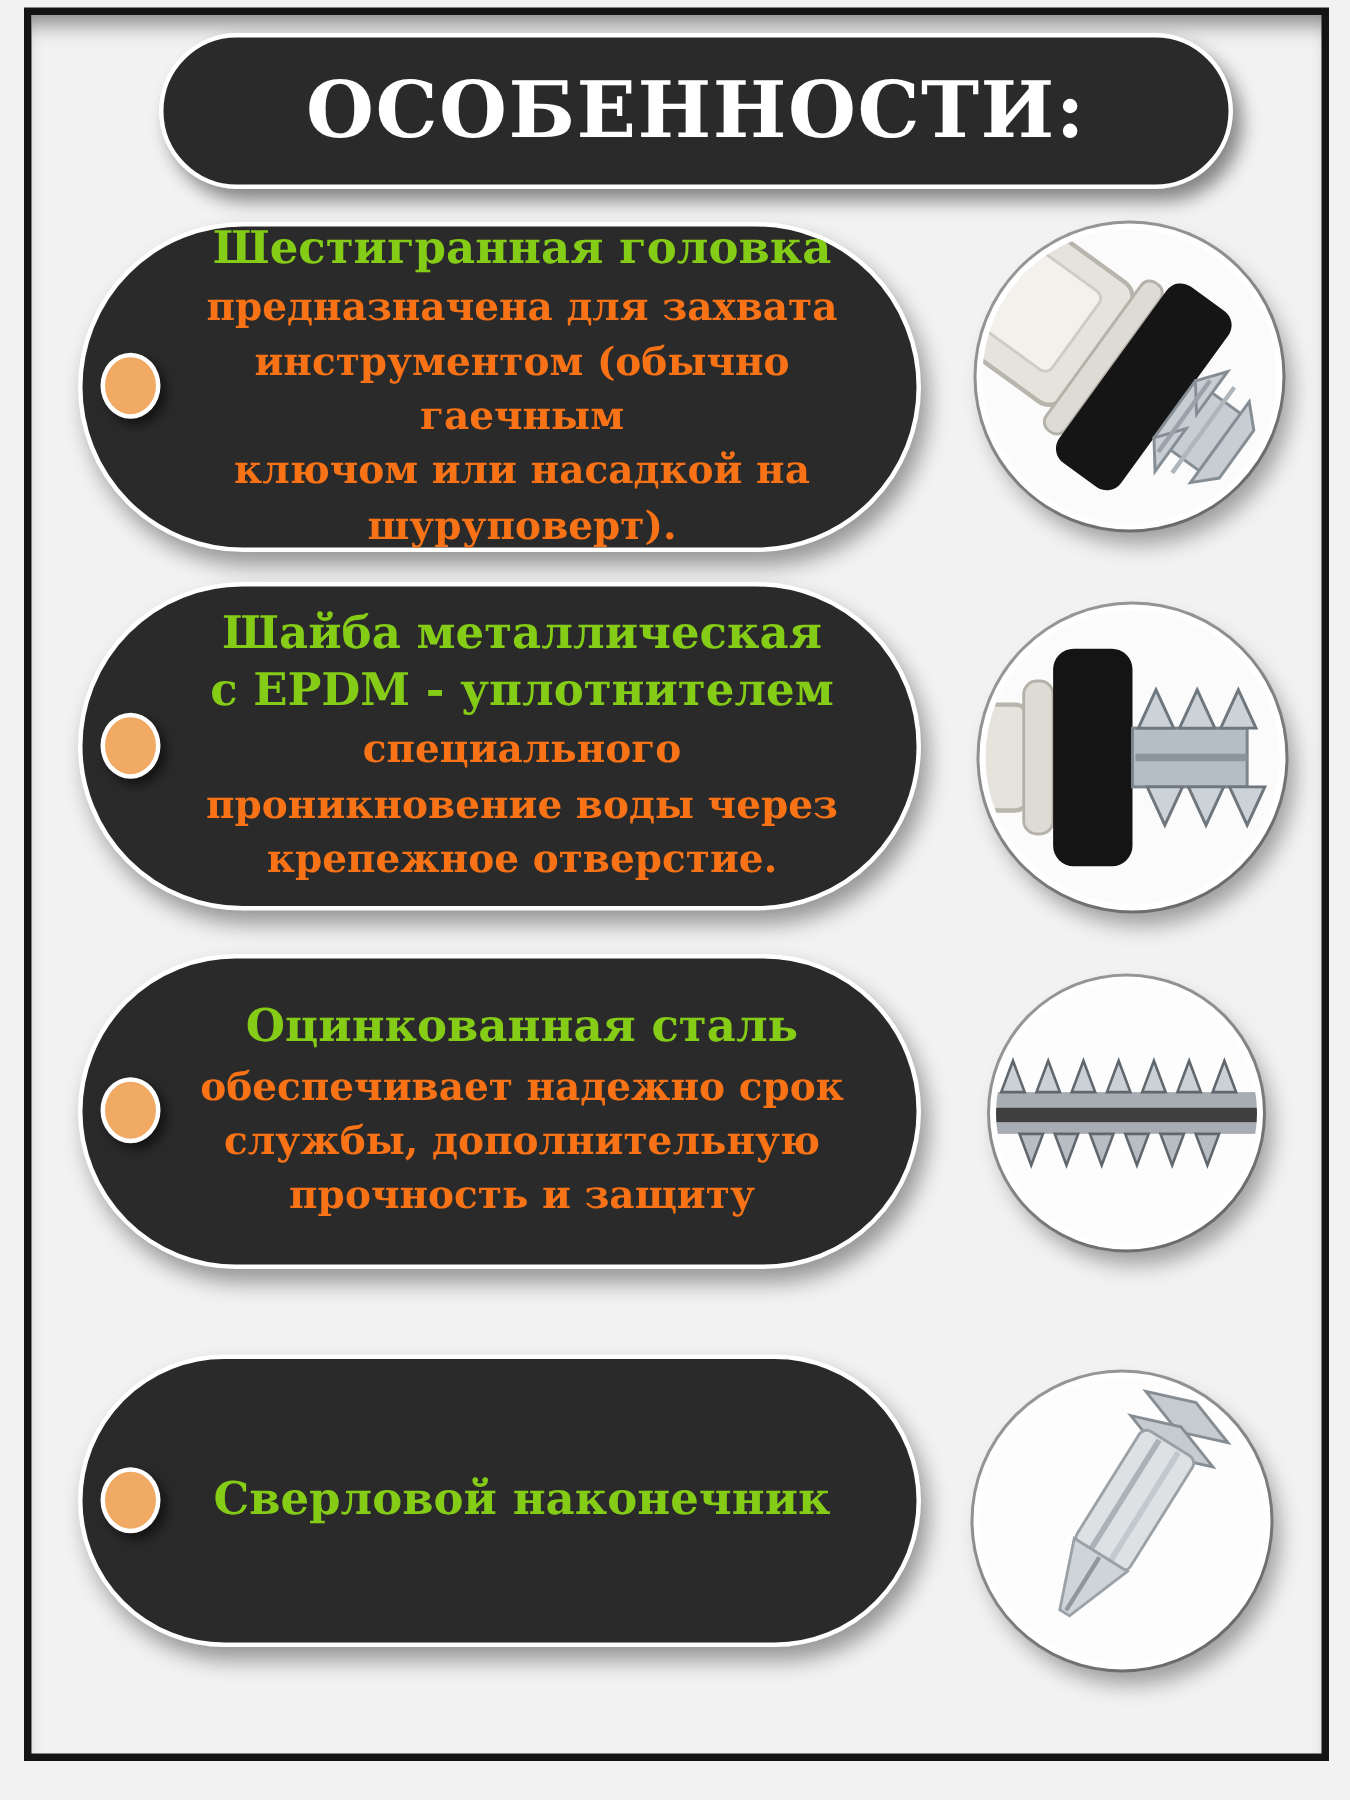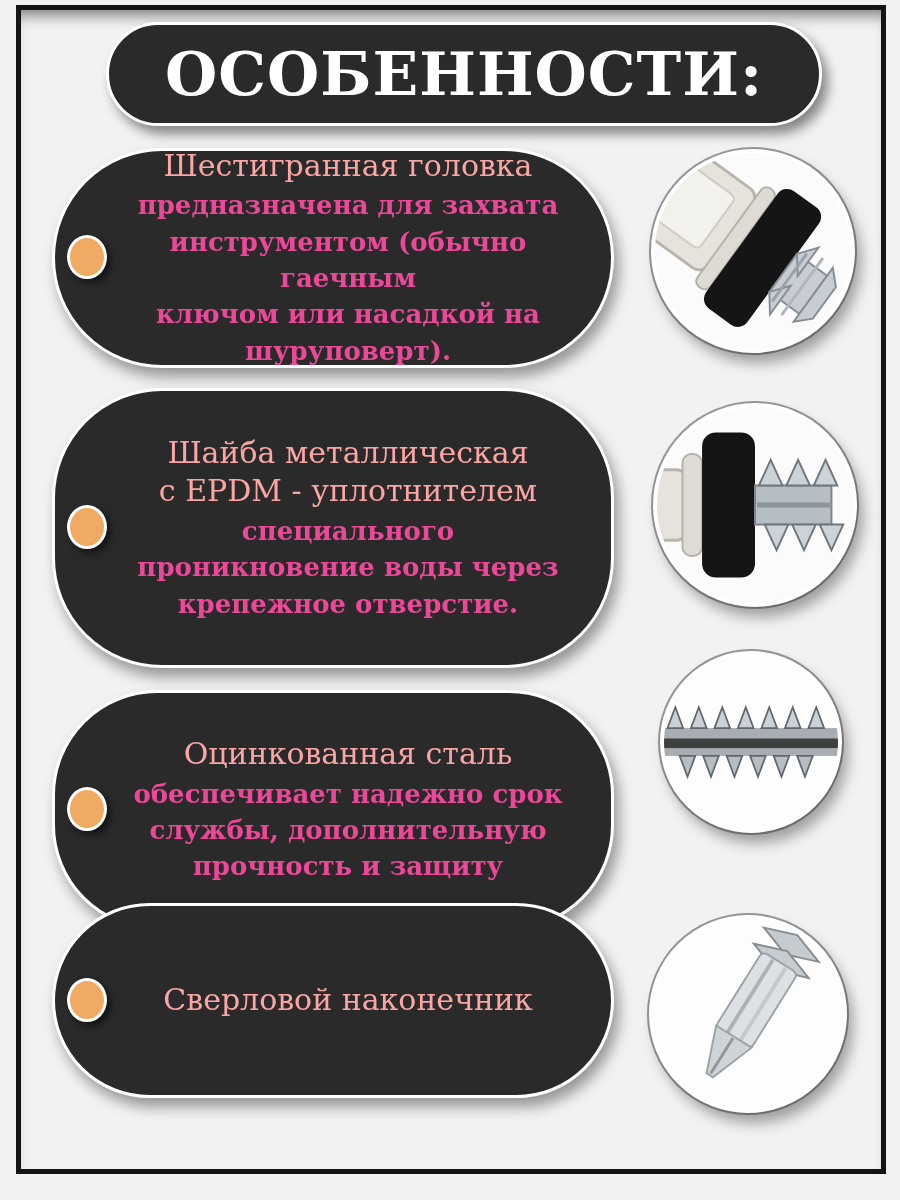--- a/index.html
+++ b/index.html
@@ -23,49 +23,49 @@
   .title-pill{
     position:absolute;left:106px;top:22px;width:716px;height:104px;
     background:#2b2a2a;
     border:3px solid #ffffff;
     border-radius:60px;
     box-shadow:6px 8px 12px rgba(0,0,0,.45);
     display:flex;align-items:center;justify-content:center;
     box-sizing:border-box;
   }
   .title-pill .title-text{
-    color:#ffffff;font-weight:bold;font-size:60px;letter-spacing:1px;
+    color:#ffffff;font-weight:bold;font-size:52px;letter-spacing:1px;
     line-height:1;white-space:nowrap;
   }
 
   
   .card{
     position:absolute;left:52px;width:562px;
     background:#2b2a2a;
     border:3px solid #ffffff;
     box-sizing:border-box;
     box-shadow:5px 9px 14px rgba(0,0,0,.38);
   }
   .card1{top:148px;height:220px;border-radius:110px;}
-  .card2{top:388px;height:280px;border-radius:110px;}
-  .card3{top:690px;height:240px;border-radius:105px;}
+  .card2{top:388px;height:219px;border-radius:110px;}
+  .card3{top:636px;height:210px;border-radius:105px;}
   .card4{top:903px;height:195px;border-radius:120px;}
 
   .card-inner{
     position:absolute;inset:0;
     display:flex;flex-direction:column;justify-content:center;align-items:center;
     text-align:center;
     padding:0 28px 0 58px;
   }
   .card-heading{
-    color:#fca5a5;font-weight:normal;font-size:30px;line-height:1.28;
+    color:#84cc16;font-weight:bold;font-size:30px;line-height:1.28;
     white-space:pre-line;
   }
   .card-body{
-    color:#ec4899;font-weight:bold;font-size:26px;line-height:1.4;
+    color:#f97316;font-weight:bold;font-size:26px;line-height:1.4;
     white-space:pre-line;margin-top:2px;
   }
 
   
   .dot{
     position:absolute;left:12px;top:50%;transform:translateY(-52%);
     width:34px;height:38px;border-radius:50%;
     background:#f1aa63;
     border:3px solid #ffffff;
     box-shadow:4px 4px 7px rgba(0,0,0,.55);

